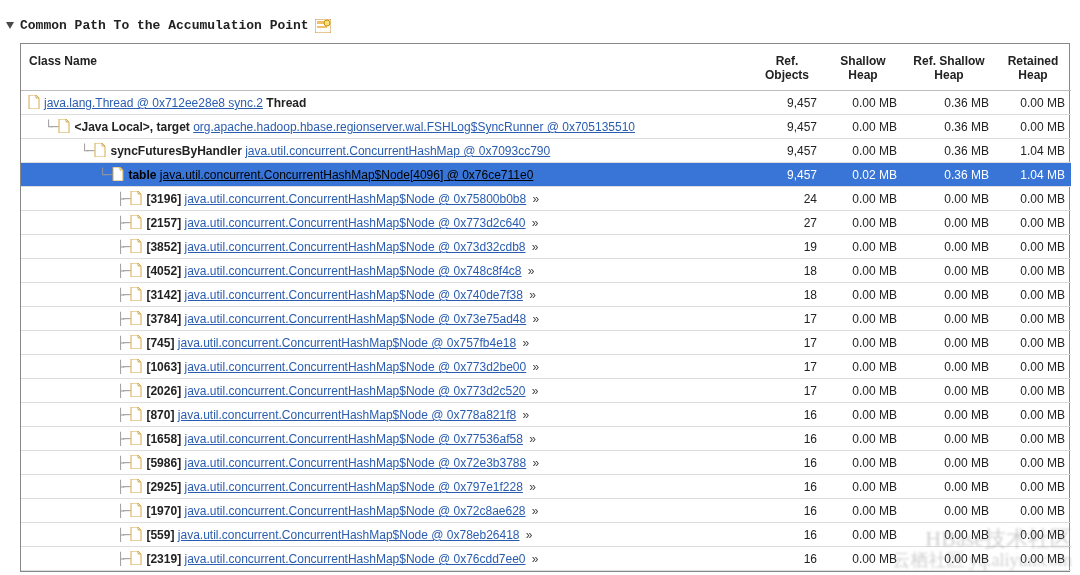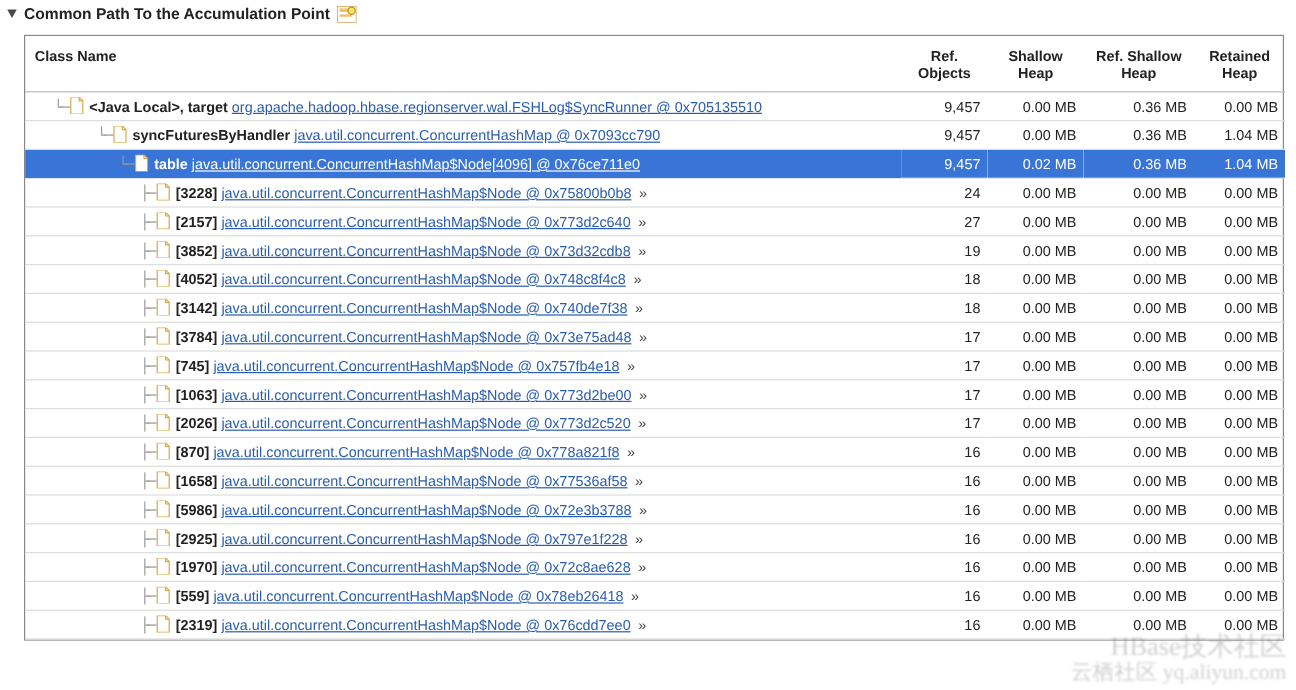--- a/index.html
+++ b/index.html
@@ -7,22 +7,23 @@
     margin: 0; padding: 0;
     font-family: "Helvetica Neue", Helvetica, Arial, sans-serif;
     font-size: 12px;
     color: #222;
     background: #fff;
     width: 1080px;
   }
   .panel-header {
     display: flex; align-items: center;
     gap: 6px;
-    padding: 4px 6px 4px 6px;
+    padding: 18px 6px 4px 6px;
     font-weight: bold;
+    font-family: Liberation Mono, monospace;
   }
   .disclosure {
     width: 0; height: 0; display: inline-block;
     border-left: 4px solid transparent;
     border-right: 4px solid transparent;
     border-top: 7px solid #4a4a4a;
     cursor: pointer;
   }
   .panel-title { font-size: 13px; }
   .title-icon svg { display: block; }
@@ -52,21 +53,21 @@
   }
   tbody td.num {
     text-align: right;
     font-variant-numeric: tabular-nums;
   }
   tbody tr.selected td {
     background: #3875d7;
     color: #fff;
   }
   tbody tr.selected a,
-  tbody tr.selected .label-bold { color: #ffffff; }
+  tbody tr.selected .label-bold { color: #000000; }
   a.link { color: #2a5db0; text-decoration: underline; cursor: pointer; }
   .label-bold { font-weight: bold; }
   .raquo { color: #444; padding-left: 3px; }
 
   
   .c0 { position: relative; }
   .indent { display: inline-block; }
   .tree-stub {
     display: inline-block;
     color: #999;
@@ -128,20 +129,30 @@
       <tr>
         <th>Class Name</th>
         <th class="num">Ref. Objects</th>
         <th class="num">Shallow Heap</th>
         <th class="num">Ref. Shallow Heap</th>
         <th class="num">Retained Heap</th>
       </tr>
     </thead>
     <tbody id="tbody">
         <tr>
+          <td class="c0"><span class="indent" style="width: 0px;"></span><span class="ficon"><svg width="12" height="14" viewBox="0 0 12 14">
+                <path d="M1 0h7l3 3v11H1z" fill="#fff" stroke="#d6a94a"></path>
+                <path d="M8 0v3h3" fill="none" stroke="#d6a94a"></path>
+              </svg></span><a class="link">java.lang.Thread @ 0x712ee28e8 sync.2</a><span class="label-bold"> Thread</span></td>
+          <td class="num">9,457</td>
+          <td class="num">0.00 MB</td>
+          <td class="num">0.36 MB</td>
+          <td class="num">0.00 MB</td>
+        </tr>
+        <tr>
           <td class="c0"><span class="indent" style="width: 18px;"></span><span class="tree-stub">└─ </span><span class="ficon"><svg width="12" height="14" viewBox="0 0 12 14">
                 <path d="M1 0h7l3 3v11H1z" fill="#fff" stroke="#d6a94a"></path>
                 <path d="M8 0v3h3" fill="none" stroke="#d6a94a"></path>
               </svg></span><span class="label-bold">&lt;Java Local&gt;, target </span><a class="link">org.apache.hadoop.hbase.regionserver.wal.FSHLog$SyncRunner @ 0x705135510</a></td>
           <td class="num">9,457</td>
           <td class="num">0.00 MB</td>
           <td class="num">0.36 MB</td>
           <td class="num">0.00 MB</td>
         </tr>
         <tr>
@@ -161,21 +172,21 @@
               </svg></span><span class="label-bold">table </span><a class="link">java.util.concurrent.ConcurrentHashMap$Node[4096] @ 0x76ce711e0</a></td>
           <td class="num">9,457</td>
           <td class="num">0.02 MB</td>
           <td class="num">0.36 MB</td>
           <td class="num">1.04 MB</td>
         </tr>
         <tr>
           <td class="c0"><span class="indent" style="width: 90px;"></span><span class="tree-stub">├─ </span><span class="ficon"><svg width="12" height="14" viewBox="0 0 12 14">
                 <path d="M1 0h7l3 3v11H1z" fill="#fff" stroke="#d6a94a"></path>
                 <path d="M8 0v3h3" fill="none" stroke="#d6a94a"></path>
-              </svg></span><span class="label-bold">[3228] </span><a class="link">java.util.concurrent.ConcurrentHashMap$Node @ 0x75800b0b8</a><span class="raquo"> »</span></td>
+              </svg></span><span class="label-bold">[3196] </span><a class="link">java.util.concurrent.ConcurrentHashMap$Node @ 0x75800b0b8</a><span class="raquo"> »</span></td>
           <td class="num">24</td>
           <td class="num">0.00 MB</td>
           <td class="num">0.00 MB</td>
           <td class="num">0.00 MB</td>
         </tr>
         <tr>
           <td class="c0"><span class="indent" style="width: 90px;"></span><span class="tree-stub">├─ </span><span class="ficon"><svg width="12" height="14" viewBox="0 0 12 14">
                 <path d="M1 0h7l3 3v11H1z" fill="#fff" stroke="#d6a94a"></path>
                 <path d="M8 0v3h3" fill="none" stroke="#d6a94a"></path>
               </svg></span><span class="label-bold">[2157] </span><a class="link">java.util.concurrent.ConcurrentHashMap$Node @ 0x773d2c640</a><span class="raquo"> »</span></td>

